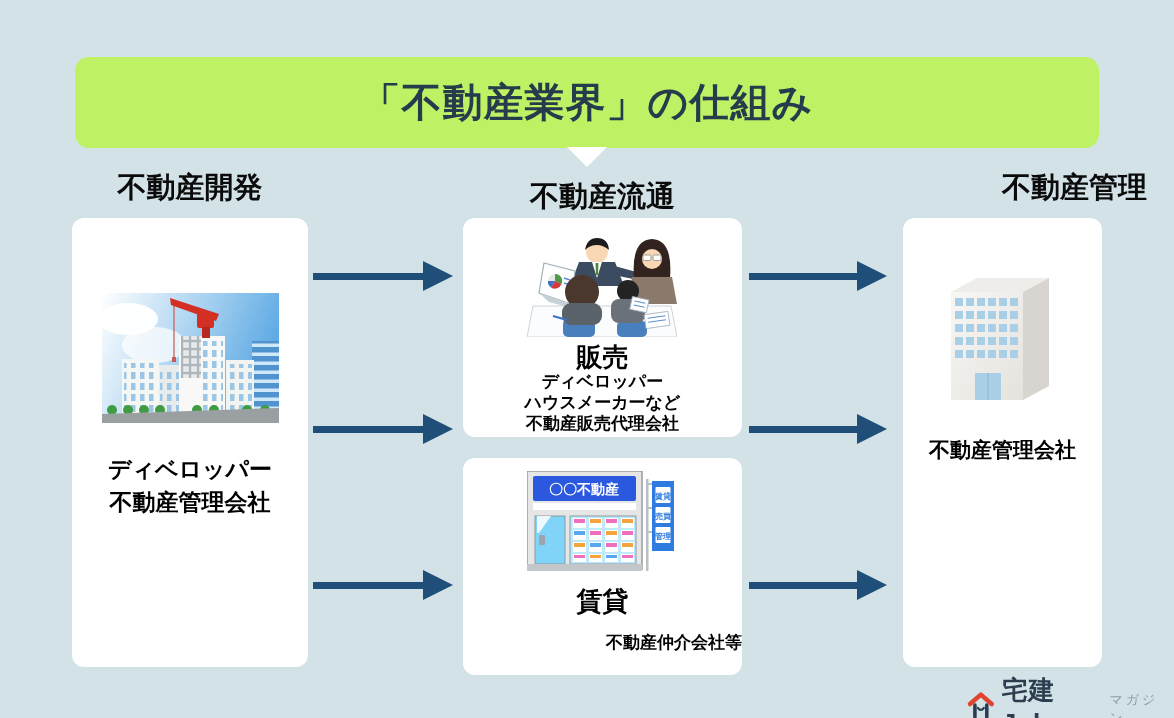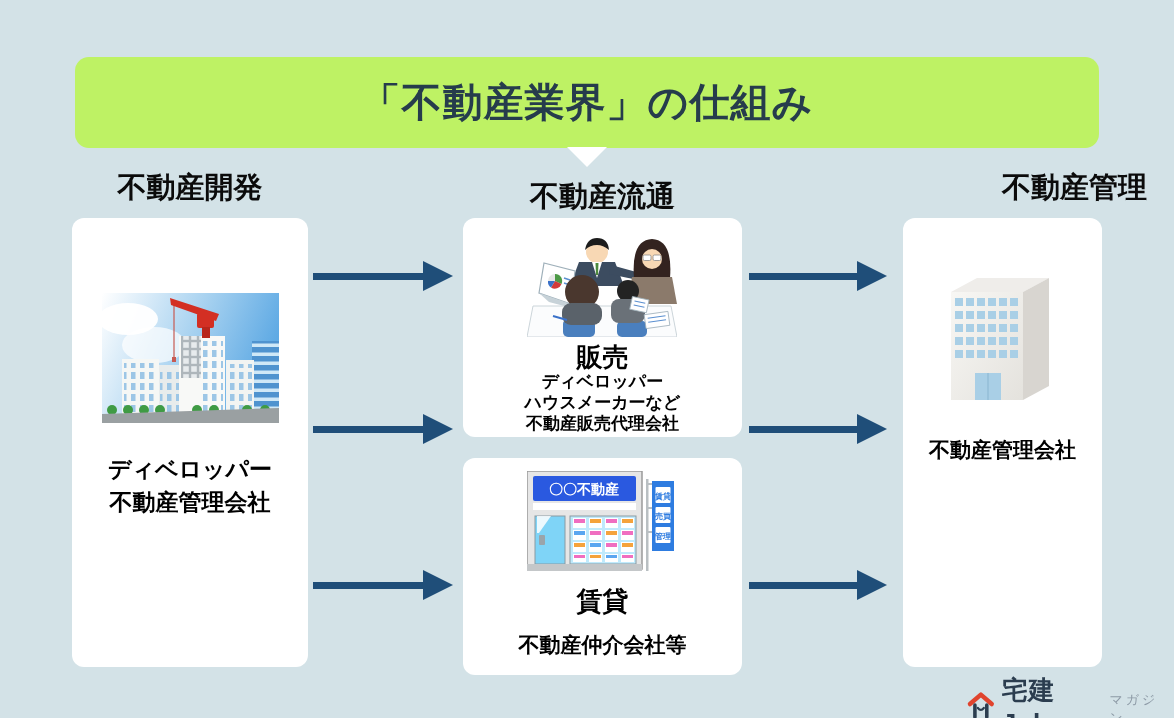--- a/index.html
+++ b/index.html
@@ -53,22 +53,22 @@
     position:absolute; left:0; width:100%; text-align:center;
     font-size:26px; font-weight:bold; color:#000;
   }
   .label-sales  { top:122px; }
   .label-rental { top:126px; }
   .sales-sublines {
     position:absolute; top:153px; left:0; width:100%; text-align:center;
     font-size:17px; font-weight:bold; color:#000; line-height:21px;
   }
   .rental-company {
-    position:absolute; top:173px; left:0; width:100%; text-align:center;
-    font-size:21px; font-weight:bold; color:#000;
+    position:absolute; top:173px; left:0; width:100%; text-align:right;
+    font-size:17px; font-weight:bold; color:#000;
   }
   .mgmt-label {
     position:absolute; top:218px; left:0; width:100%; text-align:center;
     font-size:21px; font-weight:bold; color:#000;
   }
   
   .arrow { position:absolute; display:flex; align-items:center; height:30px; }
   .arrow .shaft { flex:1; height:7px; background:#1f4e79; }
   .arrow .head {
     width:0; height:0;

